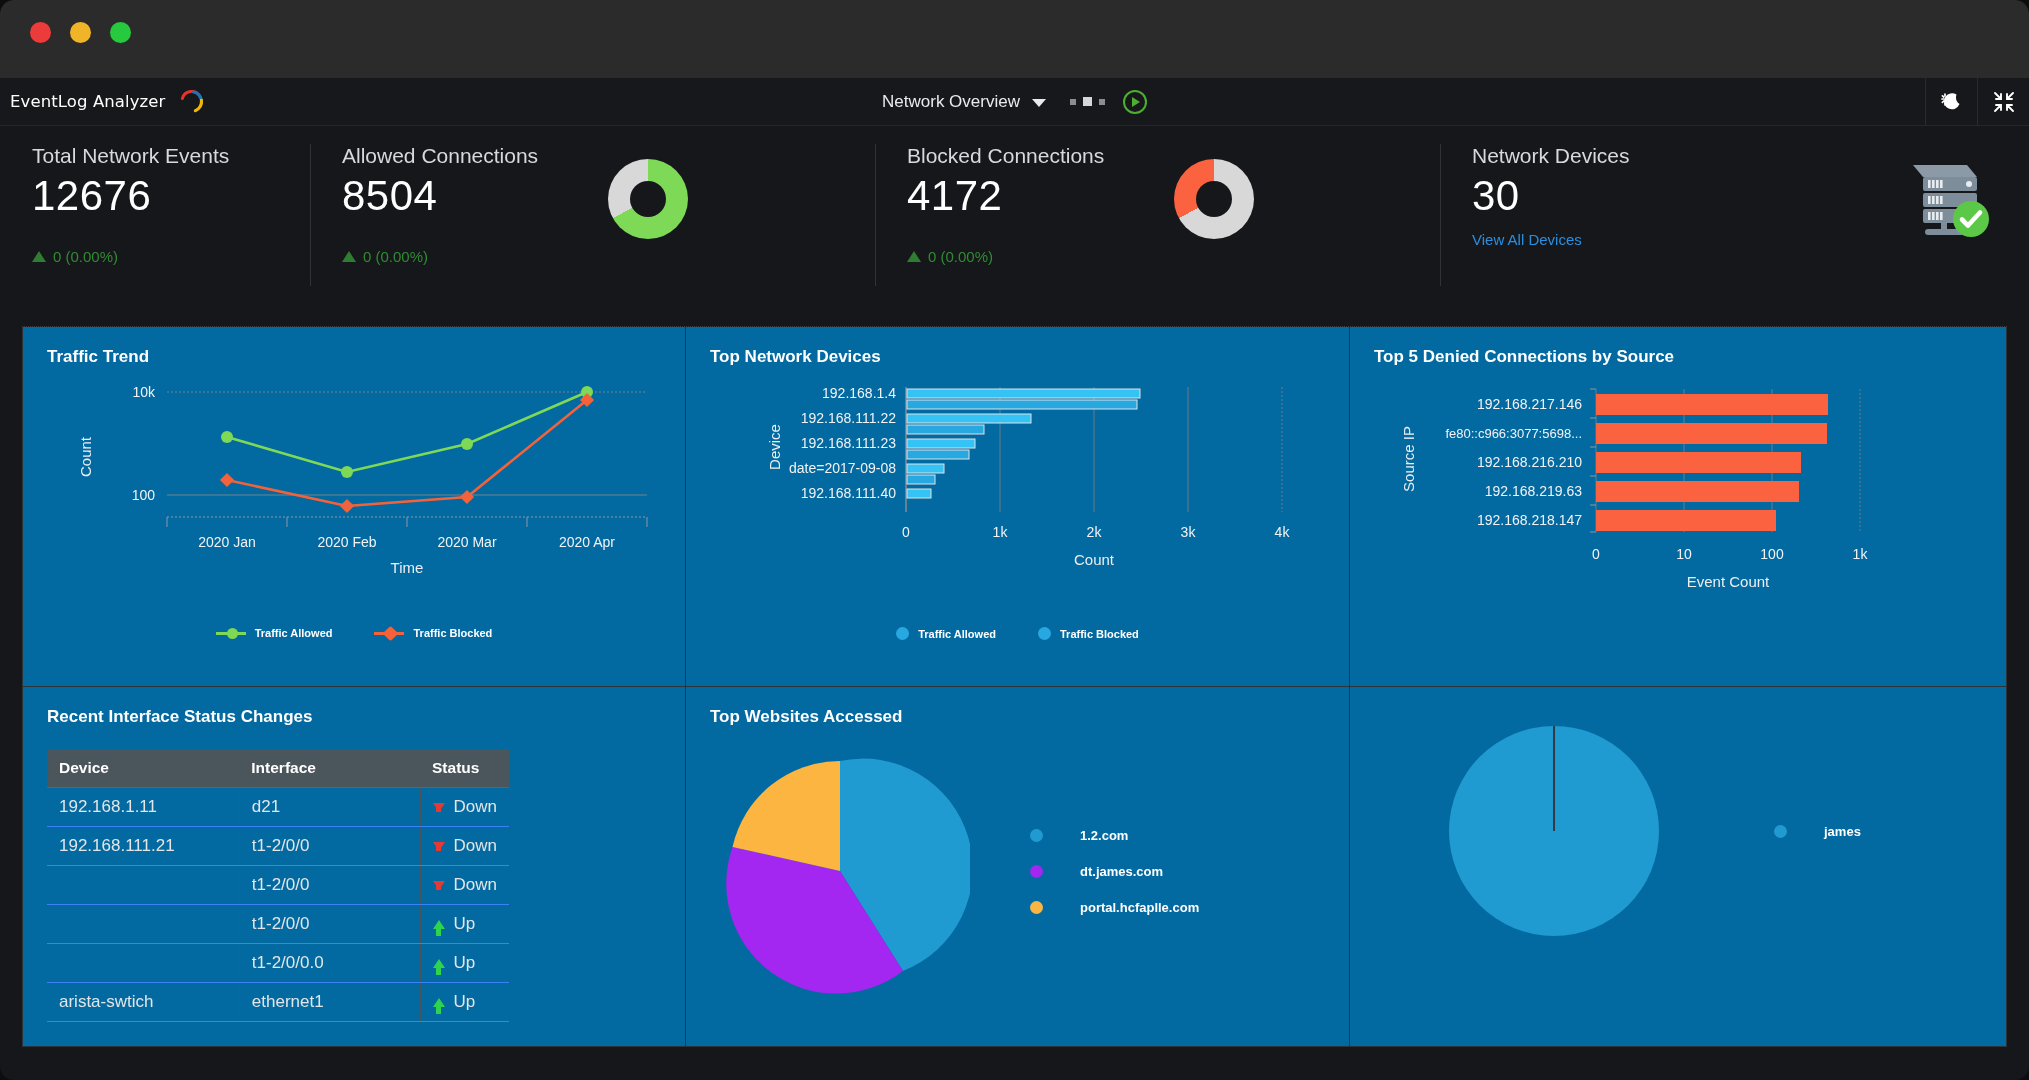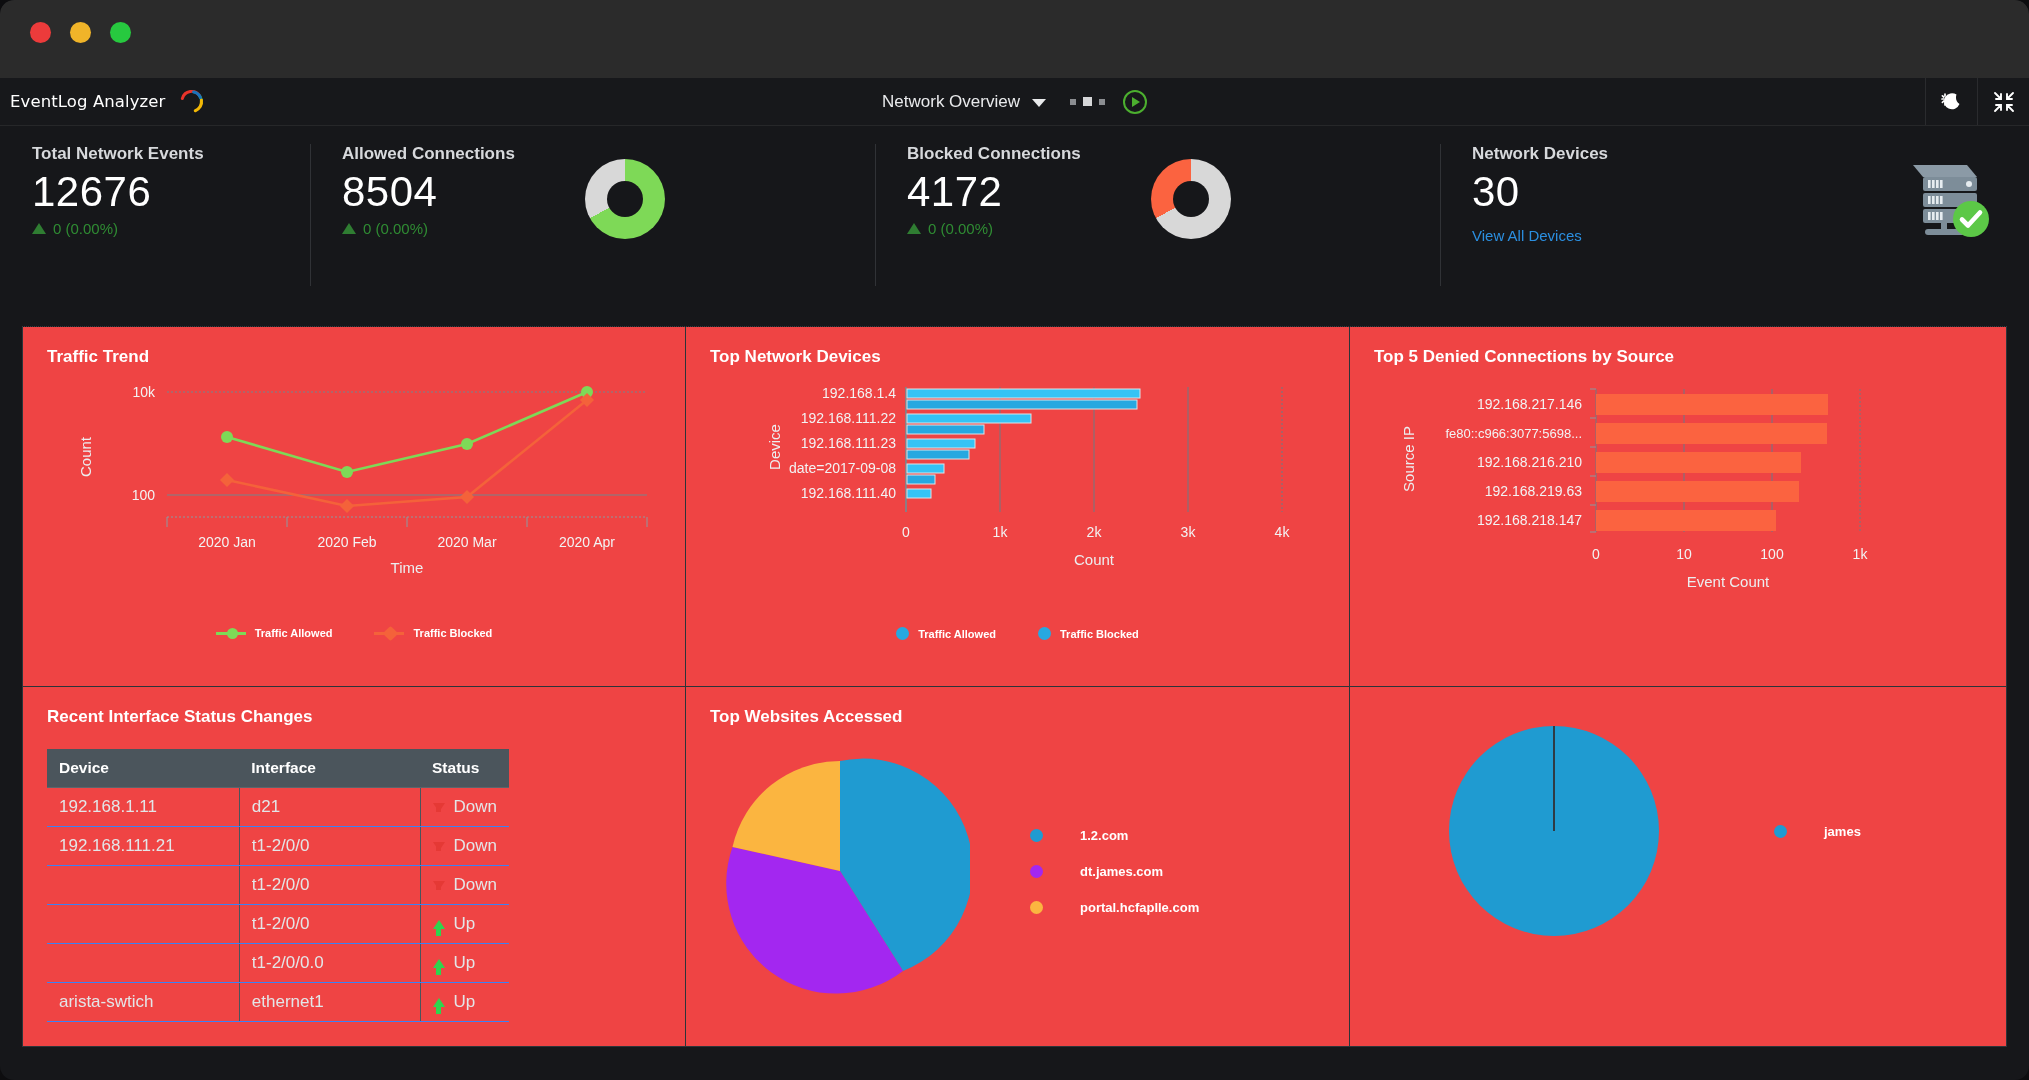--- a/index.html
+++ b/index.html
@@ -75,24 +75,24 @@
   .kpis {
     display: flex; height: 200px; padding: 18px 0 0 0; background: #16171a;
   }
   .kpi {
     position: relative; display: flex; align-items: flex-start;
     padding: 0 0 0 32px;
   }
   .kpi .sep {
     position: absolute; left: 0; top: 0; width: 1px; height: 142px; background: #303236;
   }
-  .kpi-title { color: #d7d9dc; font-size: 17px; font-weight: 700; white-space: nowrap; }
+  .kpi-title { color: #d7d9dc; font-size: 21px; font-weight: 400; white-space: nowrap; }
   .kpi-value { color: #ffffff; font-size: 42px; font-weight: 400; line-height: 1.22;
                margin-top: 2px; letter-spacing: .5px; }
-  .kpi-delta { display: flex; align-items: center; gap: 7px; margin-top: 3px; }
+  .kpi-delta { display: flex; align-items: center; gap: 7px; margin-top: 27px; }
   .tri-up {
     width: 0; height: 0; border-left: 7px solid transparent;
     border-right: 7px solid transparent; border-bottom: 11px solid #2f7d32;
   }
   .delta-text { color: #2f8c33; font-size: 15px; }
   .viewall { color: #2b8fe0; font-size: 15px; margin-top: 10px; display: block; text-decoration: none; }
   .donut { width: 80px; height: 80px; border-radius: 50%; }
   .donut::after {
     content: ""; display: block; width: 36px; height: 36px; border-radius: 50%;
     background: #16171a; margin: 22px auto 0;
@@ -102,21 +102,21 @@
   
   .grid {
     display: grid;
     grid-template-columns: 664px 664px 1fr;
     grid-template-rows: 360px 360px;
     gap: 0;
     margin: 0 22px;
     border-top: 1px dotted #3a3d42;
   }
   .panel {
-    background: #ef4444; border: 1px solid #2d3439; border-left: none; border-top: none;
+    background: #0369a1; border: 1px solid #2d3439; border-left: none; border-top: none;
     padding: 20px 24px 0 24px; position: relative; overflow: hidden;
   }
   .panel:nth-child(3n+1) { border-left: 1px solid #2d3439; }
   .panel-title { color: #ffffff; font-size: 17px; font-weight: bold; }
 
   
   .axis-label { fill: #eceef0; font-size: 15px; font-family: "Liberation Sans", sans-serif; }
   .tick-label { fill: #f2f3f4; font-size: 14px; font-family: "Liberation Sans", sans-serif; }
   .tick-label-sm { fill: #f2f3f4; font-size: 13px; font-family: "Liberation Sans", sans-serif; }
   .legend-row {

